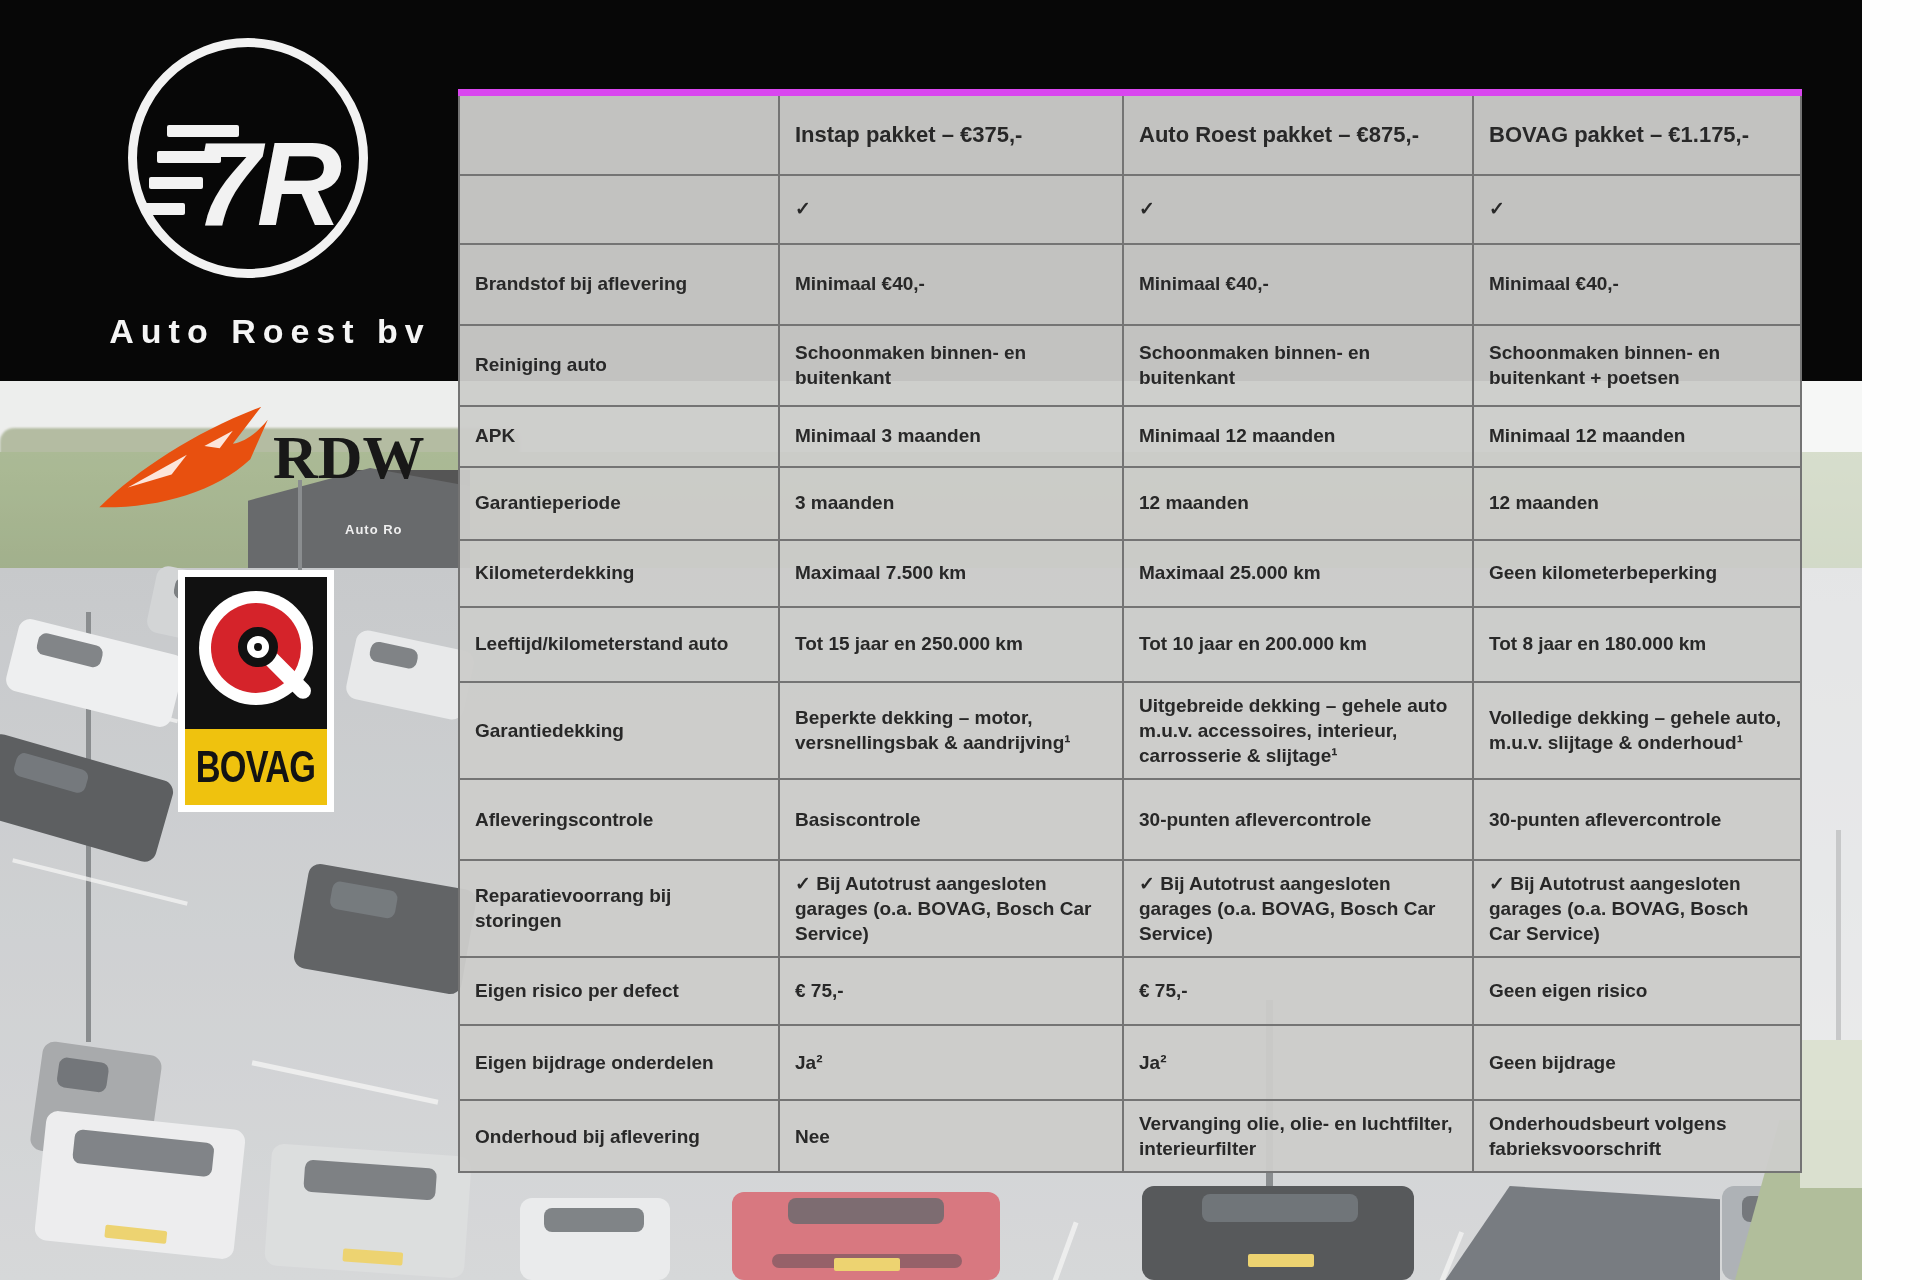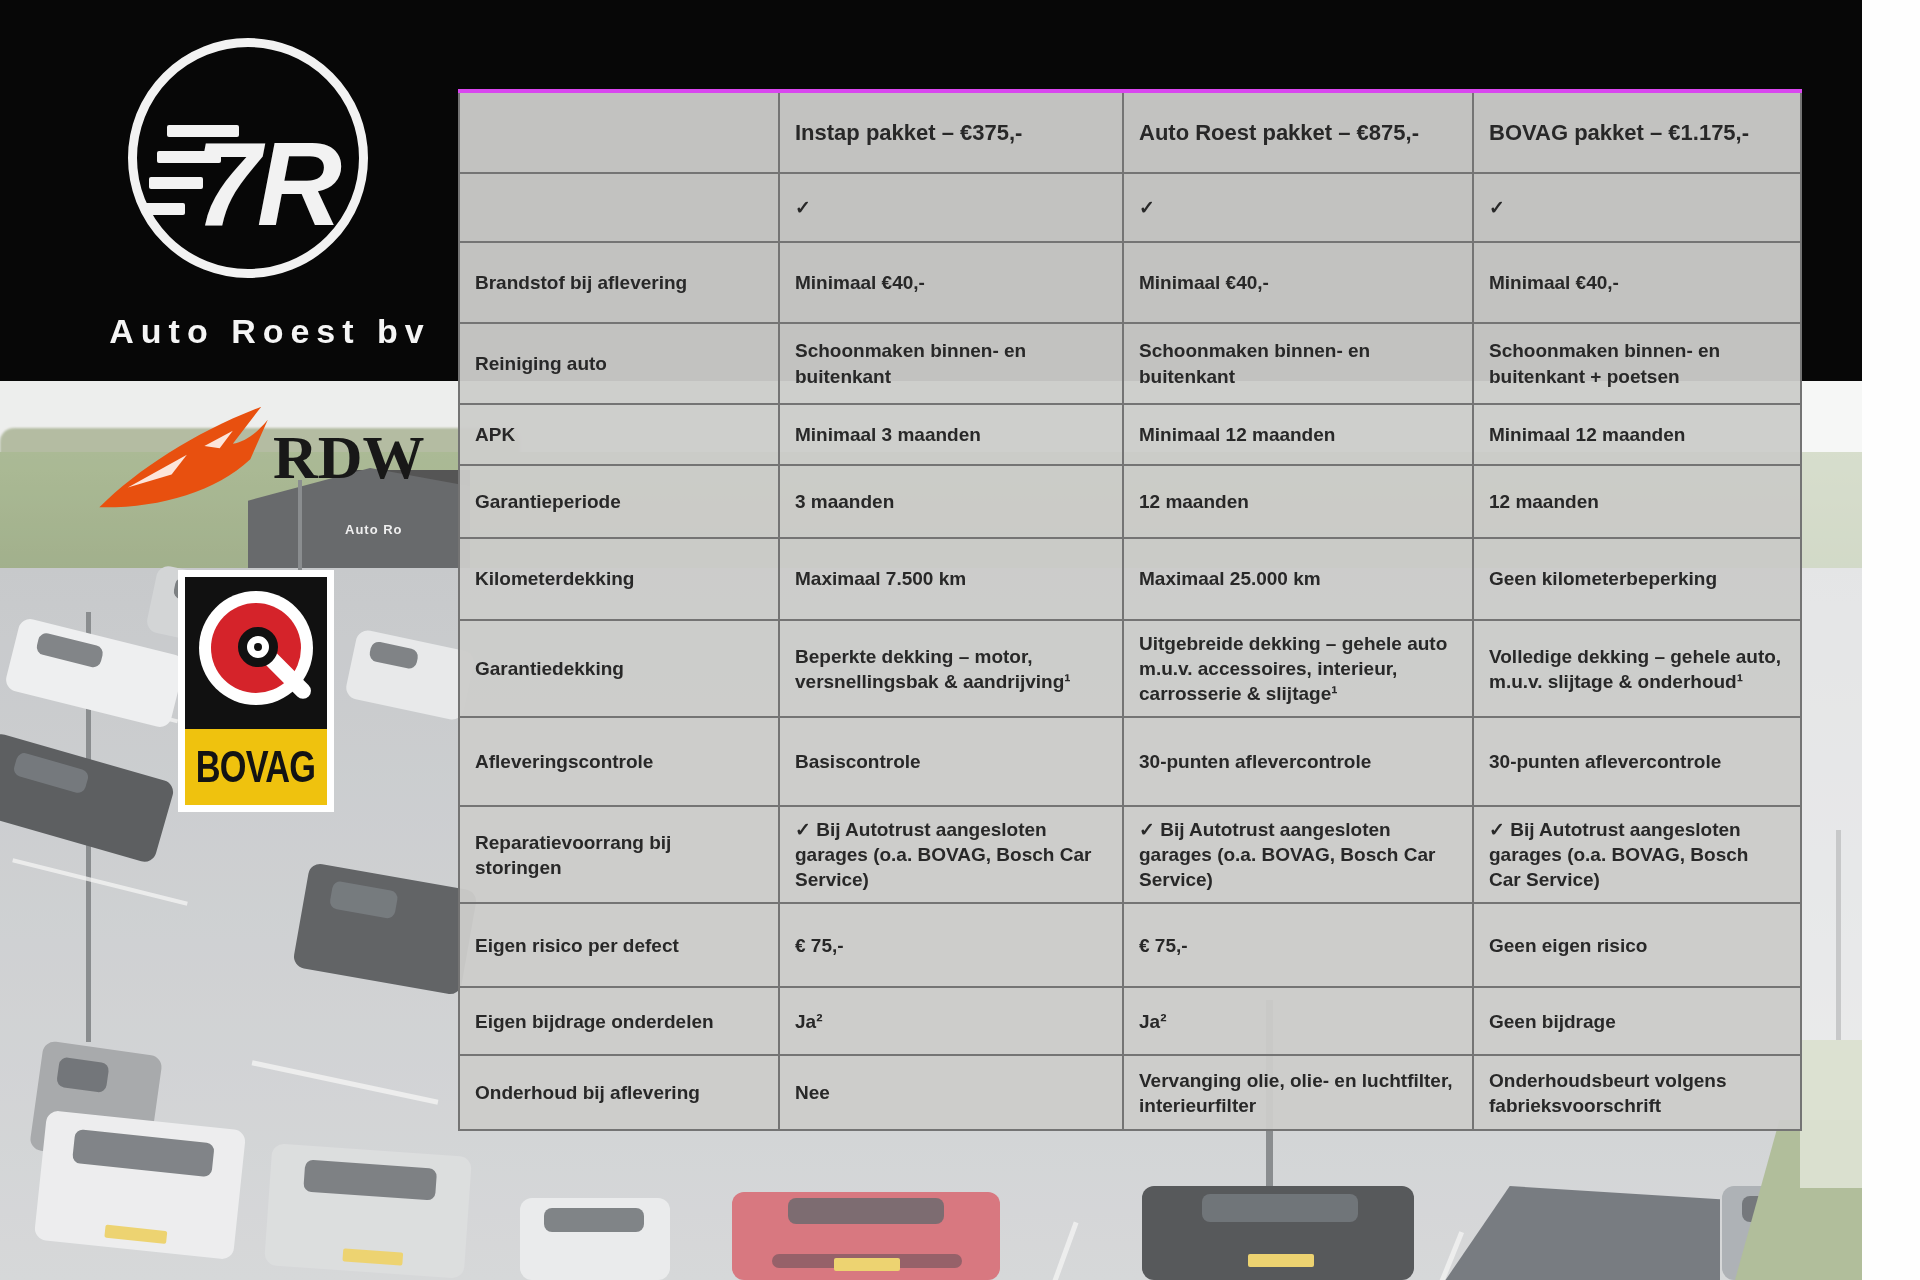--- a/index.html
+++ b/index.html
@@ -59,32 +59,32 @@
   .bosch-shield{position:absolute;left:11px;top:11px;width:172px;height:168px;background:#fff;
                 clip-path:polygon(0 0,100% 0,100% 58%,50% 100%,0 58%);}
   .bosch-word1{position:absolute;left:0;top:16px;width:194px;text-align:center;color:#e30613;
                font-size:44px;font-weight:bold;letter-spacing:1px;}
   .bosch-word2{position:absolute;left:0;top:62px;width:194px;text-align:center;color:#27617a;
                font-size:42px;font-weight:bold;}
   .bosch-symbol{position:absolute;left:62px;top:112px;}
 
   
   .pkg-table{position:absolute;left:458px;top:89px;width:1342px;z-index:3;border-collapse:collapse;
-             border-top:4px solid #d946ef;background:rgba(204,204,202,.95);table-layout:fixed;}
+             border-top:7px solid #d946ef;background:rgba(204,204,202,.95);table-layout:fixed;}
   .pkg-table td,.pkg-table th{border:2px solid #747474;padding:10px 15px;vertical-align:middle;
              text-align:left;color:#282828;font-size:19px;font-weight:bold;line-height:1.32;
              font-family:"Liberation Sans",sans-serif;}
   .pkg-table th{font-size:22px;}
   .pkg-table tr:nth-child(1){height:82px;}
   .pkg-table tr:nth-child(2){height:69px;}
   .pkg-table tr:nth-child(3){height:81px;}
   .pkg-table tr:nth-child(4){height:81px;}
   .pkg-table tr:nth-child(5){height:61px;}
   .pkg-table tr:nth-child(6){height:73px;}
-  .pkg-table tr:nth-child(7){height:82px;}
+  .pkg-table tr:nth-child(7){height:67px;}
   .pkg-table tr:nth-child(8){height:75px;}
   .pkg-table tr:nth-child(9){height:89px;}
   .pkg-table tr:nth-child(10){height:81px;}
   .pkg-table tr:nth-child(11){height:84px;}
   .pkg-table tr:nth-child(12){height:68px;}
   .pkg-table tr:nth-child(13){height:75px;}
   .pkg-table tr:nth-child(14){height:71px;}
   .col-label{width:320px;}.col-p1{width:344px;}.col-p2{width:350px;}.col-p3{width:328px;}
 </style>
 </head>
@@ -243,20 +243,26 @@
       <td>12 maanden</td>
       <td>12 maanden</td>
     </tr>
     <tr>
       <td>Kilometerdekking</td>
       <td>Maximaal 7.500 km</td>
       <td>Maximaal 25.000 km</td>
       <td>Geen kilometerbeperking</td>
     </tr>
     <tr>
+      <td>Leeftijd/kilometerstand auto</td>
+      <td>Tot 15 jaar en 250.000 km</td>
+      <td>Tot 10 jaar en 200.000 km</td>
+      <td>Tot 8 jaar en 180.000 km</td>
+    </tr>
+    <tr>
       <td>Garantiedekking</td>
       <td>Beperkte dekking – motor, versnellingsbak &amp; aandrijving¹</td>
       <td>Uitgebreide dekking – gehele auto m.u.v. accessoires, interieur, carrosserie &amp; slijtage¹</td>
       <td>Volledige dekking – gehele auto, m.u.v. slijtage &amp; onderhoud¹</td>
     </tr>
     <tr>
       <td>Afleveringscontrole</td>
       <td>Basiscontrole</td>
       <td>30-punten aflevercontrole</td>
       <td>30-punten aflevercontrole</td>

